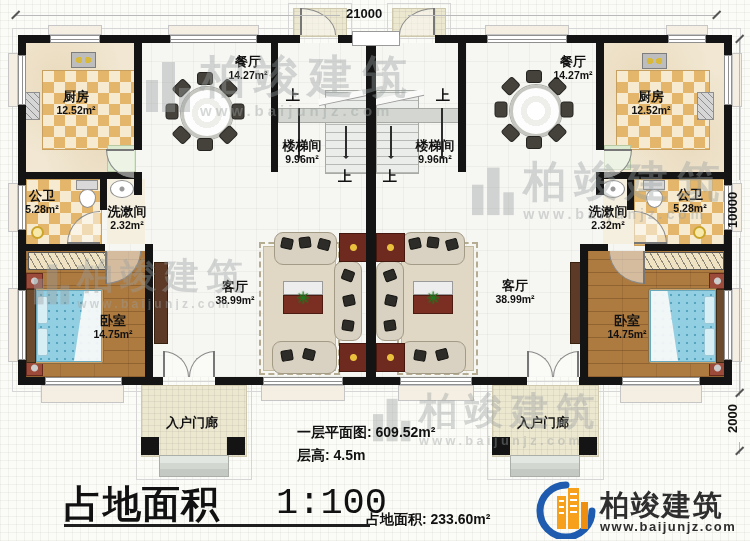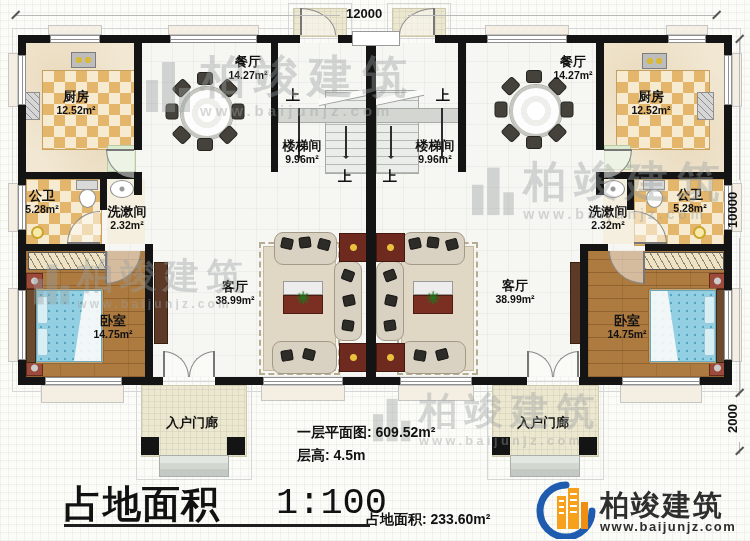--- a/index.html
+++ b/index.html
@@ -404,21 +404,21 @@
 
   <span class="uplbl" style="left:293px;top:96px">上</span>
   <span class="uplbl" style="left:345px;top:177px">上</span>
   <span class="uplbl" style="left:443px;top:96px">上</span>
   <span class="uplbl" style="left:390px;top:177px">上</span>
 
   <div class="dline" style="left:15px;top:15px;width:325px;height:1px"></div>
   <div class="dline" style="left:408px;top:15px;width:309px;height:1px"></div>
   <div class="dtick" style="left:10px;top:14px"></div>
   <div class="dtick" style="left:711px;top:14px"></div>
-  <span class="dlab" style="left:346px;top:6px">12000</span>
+  <span class="dlab" style="left:346px;top:6px">21000</span>
   <div class="dline" style="left:739px;top:40px;width:1px;height:140px"></div>
   <div class="dline" style="left:739px;top:238px;width:1px;height:158px"></div>
   <div class="dline" style="left:739px;top:442px;width:1px;height:12px"></div>
   <div class="dtick" style="left:734px;top:38px"></div>
   <div class="dtick" style="left:734px;top:392px"></div>
   <div class="dtick" style="left:734px;top:450px"></div>
   <span class="dlab-v" style="left:725px;top:182px;height:56px">10000</span>
   <span class="dlab-v" style="left:725px;top:396px;height:46px">2000</span>
 
   <div class="wm" style="left:146px;top:54px">

